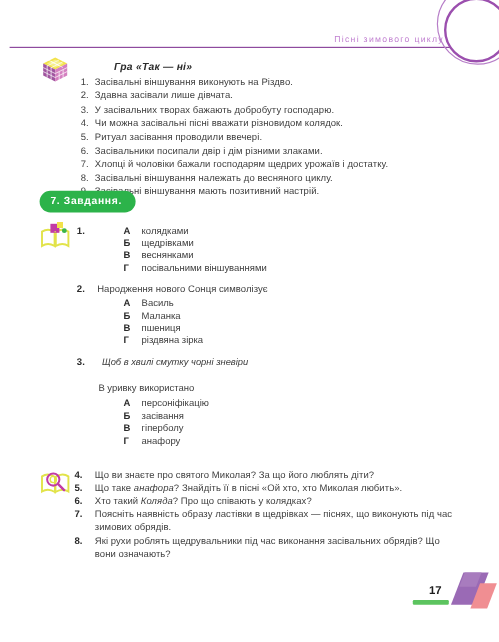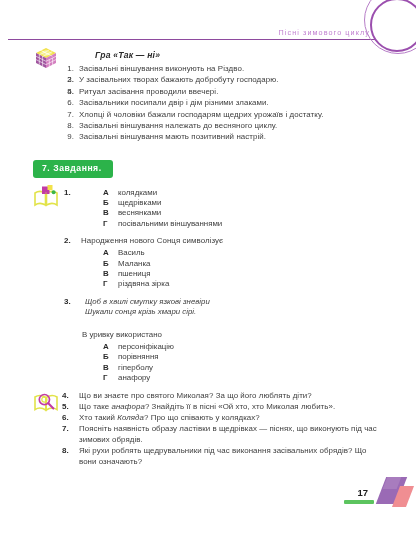--- a/index.html
+++ b/index.html
@@ -99,21 +99,21 @@
   }
 
   
   .green-badge {
     display: inline-block;
     background: #2cb34a;
     color: #ffffff;
     font-size: 8.6px;
     font-weight: bold;
     padding: 3.5px 11px 4.5px 9px;
-    border-radius: 3px;
+    border-radius: 9px;
     letter-spacing: .55px;
     white-space: nowrap;
   }
 
   
   .q-item {
     position: relative;
     padding-left: 21px;
     margin-bottom: 1px;
   }
@@ -245,23 +245,23 @@
   </svg>
 </div>
 
 <div class="block" style="left:63px; top:50px;">
   <div class="section-heading">Гра «Так — ні»</div>
 </div>
 
 <div class="block" style="left:63px; top:64px; width:320px;">
   <ol class="num-list" id="game-list">
       <li><span class="num">1.</span><span>Засівальні віншування виконують на Різдво.</span></li>
-      <li><span class="num">2.</span></li>
+      <li><span class="num">2.</span><span>Здавна засівали лише дівчата.</span></li>
       <li><span class="num">3.</span><span>У засівальних творах бажають добробуту господарю.</span></li>
-      <li><span class="num">4.</span></li>
+      <li><span class="num">4.</span><span>Чи можна засівальні пісні вважати різновидом колядок.</span></li>
       <li><span class="num">5.</span><span>Ритуал засівання проводили ввечері.</span></li>
       <li><span class="num">6.</span><span>Засівальники посипали двір і дім різними злаками.</span></li>
       <li><span class="num">7.</span><span>Хлопці й чоловіки бажали господарям щедрих урожаїв і достатку.</span></li>
       <li><span class="num">8.</span><span>Засівальні віншування належать до весняного циклу.</span></li>
       <li><span class="num">9.</span><span>Засівальні віншування мають позитивний настрій.</span></li>
     </ol>
 </div>
 
 <div class="block" style="left:33px; top:157px;">
   <span class="green-badge">7. Завдання.</span>
@@ -294,26 +294,25 @@
         <div class="q-text">Народження нового Сонця символізує</div>
         <ul class="choices">
           <li><span class="ltr">А</span><span>Василь</span></li>
           <li><span class="ltr">Б</span><span>Маланка</span></li>
           <li><span class="ltr">В</span><span>пшениця</span></li>
           <li><span class="ltr">Г</span><span>різдвяна зірка</span></li>
         </ul>
       </div>
       <div class="q-item" style="margin-bottom: 7px;">
         <span class="q-num">3.</span>
-        <div class="poem-line">Щоб в хвилі смутку язкові зневіри</div>
-        <div class="poem-line">Шукали сонця крізь хмари сірі.</div>
+        <div class="poem-line">Щоб в хвилі смутку чорні зневіри</div>
         <div class="lead-line">В уривку використано</div>
         <ul class="choices">
           <li><span class="ltr">А</span><span>персоніфікацію</span></li>
-          <li><span class="ltr">Б</span><span>порівняння</span></li>
+          <li><span class="ltr">Б</span><span>засівання</span></li>
           <li><span class="ltr">В</span><span>гіперболу</span></li>
           <li><span class="ltr">Г</span><span>анафору</span></li>
         </ul>
       </div>
     </div>
 </div>
 
 <div class="block" style="left:33px; top:389px;">
   <svg width="27" height="26" viewBox="0 0 27 26">
     <path d="M2,8 C5,6 9,6 12.8,8.5 L12.8,21 C9,18.6 5,18.6 2,20.6 Z" fill="#ffffff" stroke="#e2e34a" stroke-width="1.6"></path>

